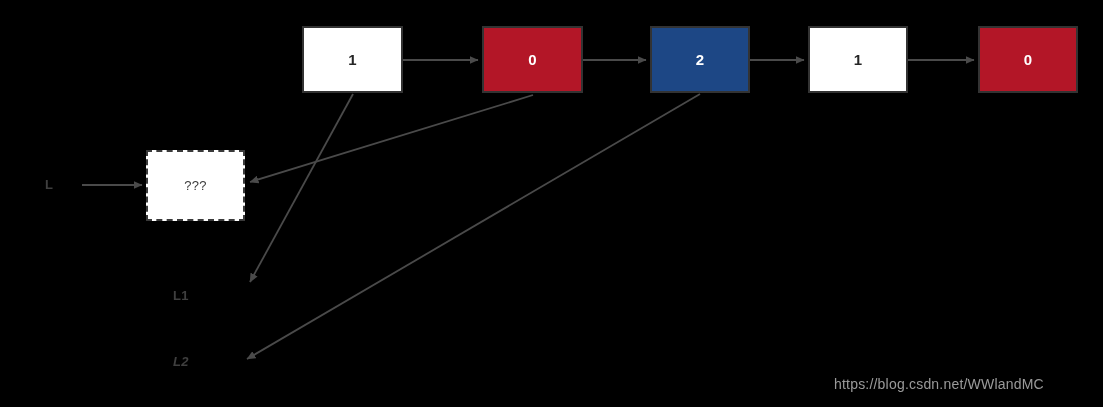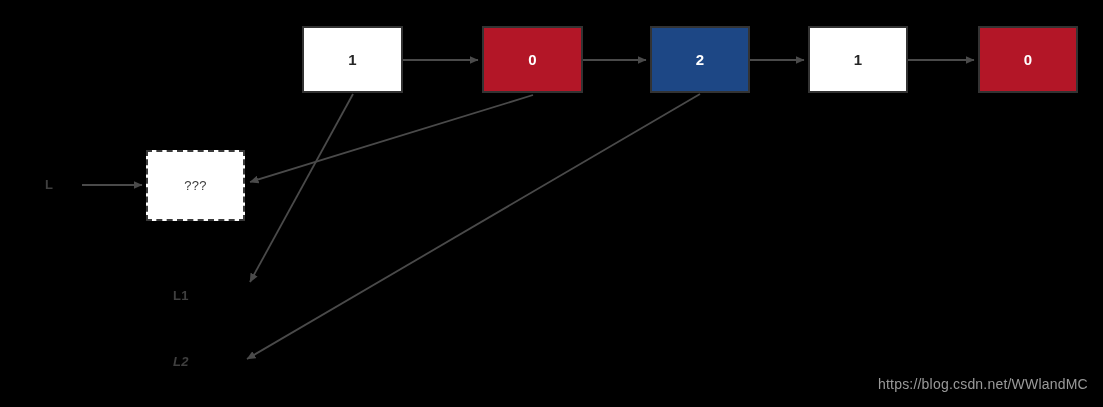--- a/index.html
+++ b/index.html
@@ -111,15 +111,15 @@
         <span>???</span>
       </div>
     </div>
 
   <div id="labels-layer">
       <div class="var-label" style="left: 45px; top: 177px;">L</div>
       <div class="var-label" style="left: 173px; top: 288px;">L1</div>
       <div class="var-label" style="left: 173px; top: 354px; font-style: italic;">L2</div>
     </div>
 
-  <div class="watermark" style="left: 878px; top: 376px;">https://blog.csdn.net/WWlandMC</div>
+  <div class="watermark" style="left: 834px; top: 376px;">https://blog.csdn.net/WWlandMC</div>
 
 </div>
 
 </body></html>

